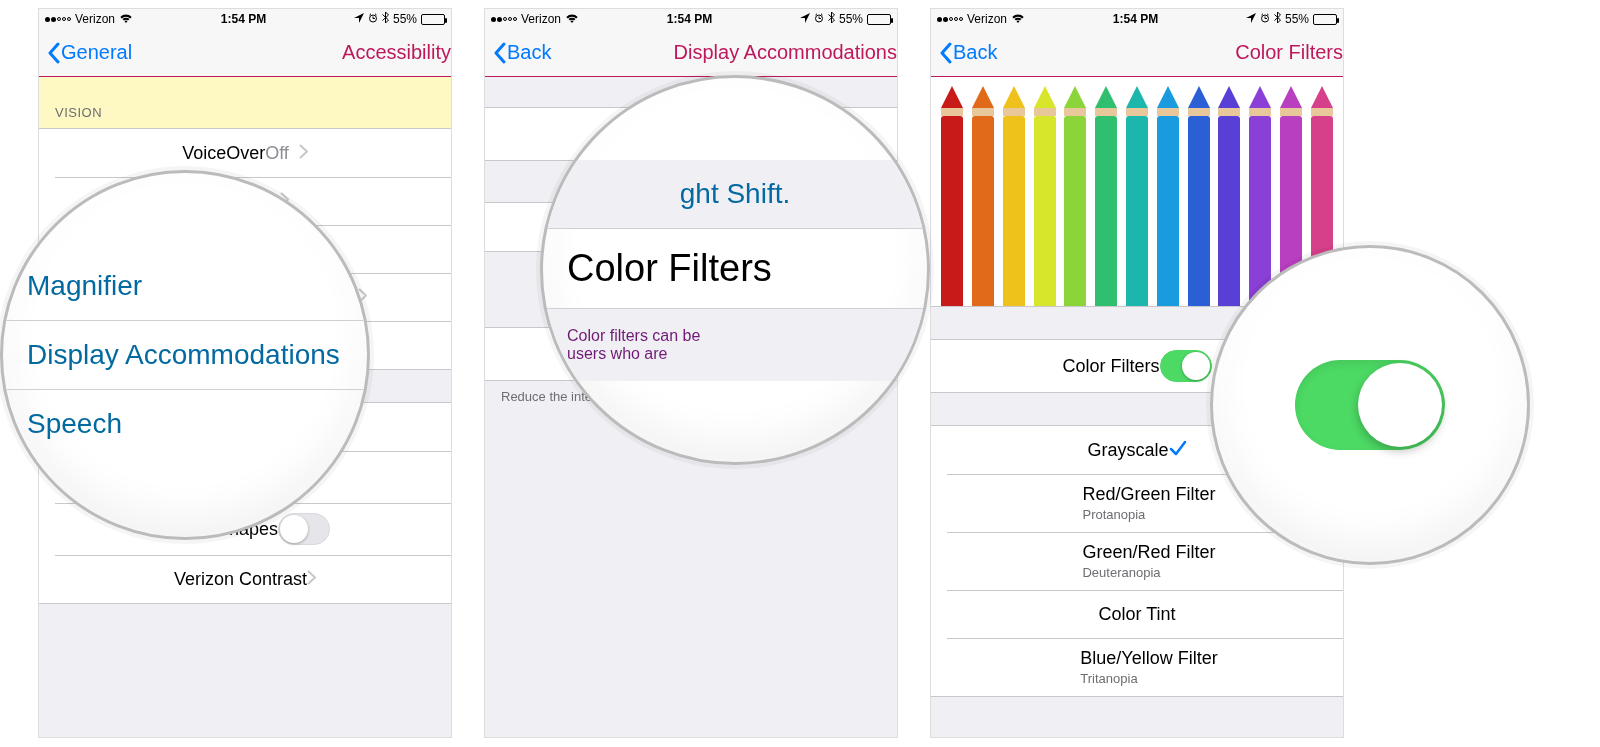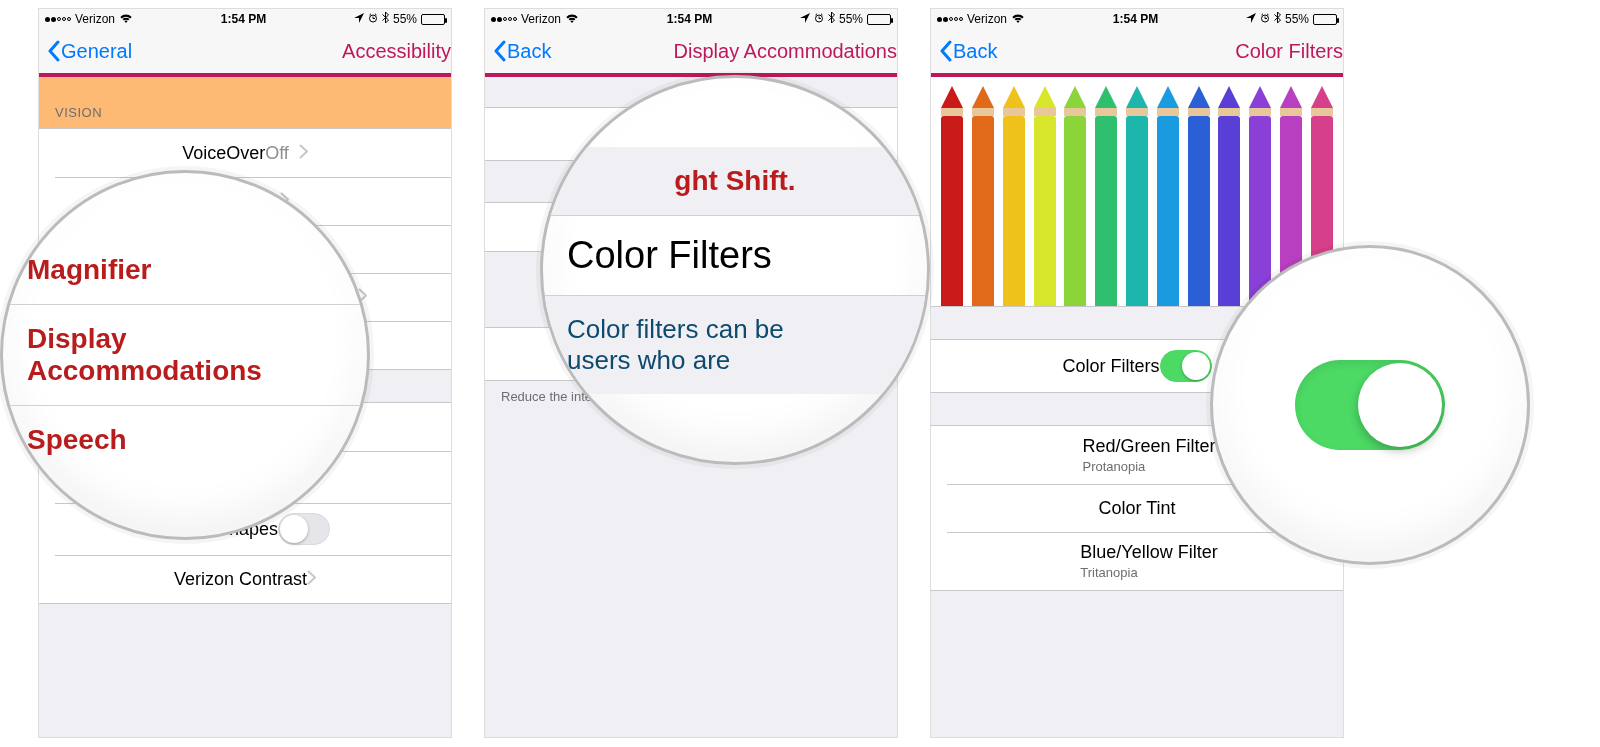--- a/index.html
+++ b/index.html
@@ -44,21 +44,21 @@
   .battery {
     width: 24px; height: 11px; border:1px solid #000; border-radius:2px; position:relative;
   }
   .battery::after { content:""; position:absolute; right:-3px; top:3px; width:2px; height:5px; background:#000; border-radius:1px; }
   .battery .fill { background:#000; height:100%; width:55%; }
 
   
   .nav {
     height: 48px;
     background: #f7f7f7;
-    border-bottom: 4px solid #be185d;
+    border-bottom: 1px solid #be185d;
     display: flex;
     align-items: center;
     position: relative;
   }
   .nav .back {
     color: #007aff;
     font-size: 20px;
     padding-left: 8px;
     display: flex;
     align-items: center;
@@ -74,21 +74,21 @@
     pointer-events: none;
   }
 
   
   .section-header {
     font-size: 13px;
     color: #6d6d72;
     padding: 28px 16px 8px;
     text-transform: uppercase;
     letter-spacing: 0.5px;
-    background: #fdba74;
+    background: #fef9c3;
   }
   .footer-note {
     font-size: 13px;
     color: #6d6d72;
     padding: 8px 16px 16px;
     line-height: 1.3;
   }
   .group { background:#fff; border-top:1px solid #c8c7cc; border-bottom:1px solid #c8c7cc; }
   .row {
     min-height: 48px;
@@ -161,23 +161,23 @@
     display:flex;
     flex-direction:column;
     justify-content:center;
   }
   .lens .lrow {
     padding: 18px 24px;
     border-top:1px solid #d0d0d4;
   }
   .lens .lrow:first-child { border-top:none; }
   .lens .big { font-size: 38px; font-weight: 400; color:#000; }
-  .lens .med { font-size: 28px; font-weight: 700; color:#b91c1c; }
+  .lens .med { font-size: 28px; font-weight: 400; color:#0369a1; }
   .lens .fade { background:#efeff4; }
-  .lens .sub-text { font-size: 26px; color:#0c4a6e;text-align:center; }
+  .lens .sub-text { font-size: 16px; color:#701a75;text-align:center; }
 
   .lens-switch {
     width: 150px; height: 90px; border-radius:45px; background:#4cd964;
     position:relative;
     box-shadow: inset 0 4px 8px rgba(0,0,0,0.08);
   }
   .lens-switch .knob {
     position:absolute; top:3px; right:3px;
     width:84px; height:84px; border-radius:50%; background:#fff;
     box-shadow:0 4px 10px rgba(0,0,0,0.25);
@@ -523,23 +523,35 @@
       <div class="row">
         <span class="label">Color Filters</span>
         <span class="switch on">
             <span class="knob"></span>
           </span>
       </div>
     </div>
     <div class="gap"></div>
     <div class="group">
       <div class="row">
+        <span class="label">Grayscale</span>
+        <span class="check"><svg viewBox="0 0 18 18">
+              <path d="M2 10 L7 15 L16 3" fill="none" stroke="#007aff" stroke-width="2.5" stroke-linecap="round" stroke-linejoin="round"></path>
+            </svg></span>
+      </div>
+      <div class="row">
         <span class="stack-label">
           <span class="label">Red/Green Filter</span>
           <span class="sub">Protanopia</span>
+        </span>
+      </div>
+      <div class="row">
+        <span class="stack-label">
+          <span class="label">Green/Red Filter</span>
+          <span class="sub">Deuteranopia</span>
         </span>
       </div>
       <div class="row">
         <span class="label">Color Tint</span>
       </div>
       <div class="row">
         <span class="stack-label">
           <span class="label">Blue/Yellow Filter</span>
           <span class="sub">Tritanopia</span>
         </span>

